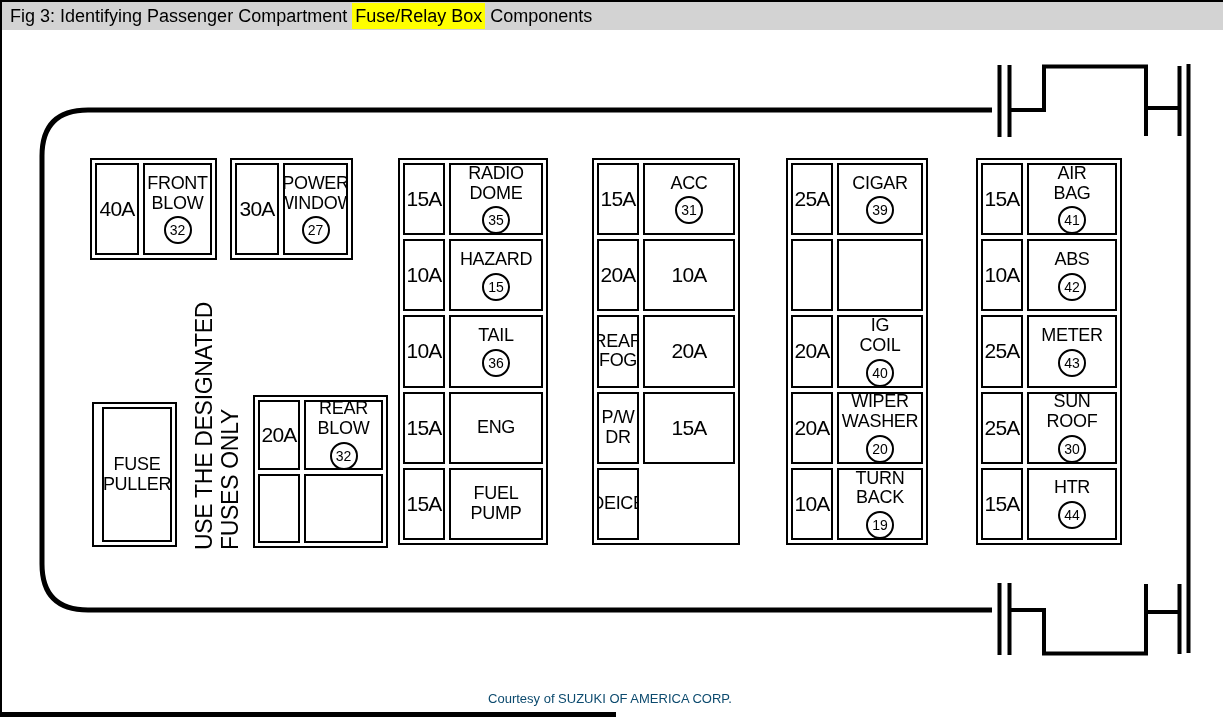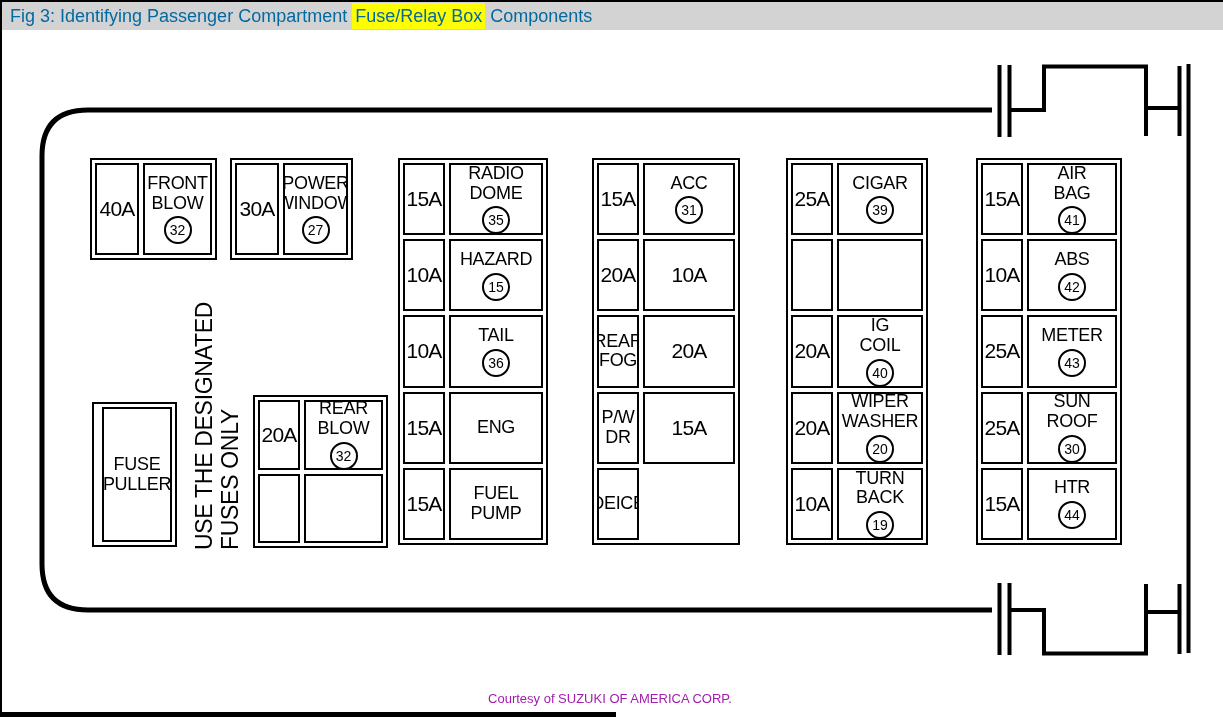--- a/index.html
+++ b/index.html
@@ -10,21 +10,21 @@
   }
   
   .edge-top    { position:absolute; left:0; top:0; width:1223px; height:2px; background:#000; }
   .edge-left   { position:absolute; left:0; top:0; width:2px; height:717px; background:#000; }
   .edge-bottom { position:absolute; left:0; top:712px; width:616px; height:5px; background:#000; }
 
   
   .caption-bar {
     position:absolute; left:2px; top:2px; right:0; height:28px;
     background:#d3d3d3; font-size:18px; line-height:28px;
-    padding-left:8px; white-space:nowrap; color:#0369a1;
+    padding-left:8px; white-space:nowrap; color:#000000;
   }
   .caption-bar .hl { background:#ffff00; padding:3px 3px; }
 
   
   .group {
     position:absolute; box-sizing:border-box; background:#fff;
     border:2px solid #000; padding:3px; display:grid; gap:4px;
   }
   .cell {
     border:2px solid #000; box-sizing:border-box;
@@ -46,21 +46,21 @@
   .rows2 { grid-template-columns:42px 1fr; grid-template-rows:1fr 1fr; }
   .single { grid-template-columns:1fr;padding-left:8px; }
 
   .vnote {
     position:absolute; left:93px; top:398px; width:250px; height:54px;
     transform:rotate(-90deg);
     font-size:23px; line-height:26px; white-space:pre-line; letter-spacing:-0.3px;
   }
   .credit {
     position:absolute; left:0; right:3px; top:691px; text-align:center;
-    font-size:13px; color:#a21caf;
+    font-size:13px; color:#0c4a6e;
   }
   svg.outline { position:absolute; left:0; top:0; }
 </style>
 </head>
 <body>
 
 <div class="edge-top"></div>
 <div class="edge-left"></div>
 <div class="edge-bottom"></div>
 

